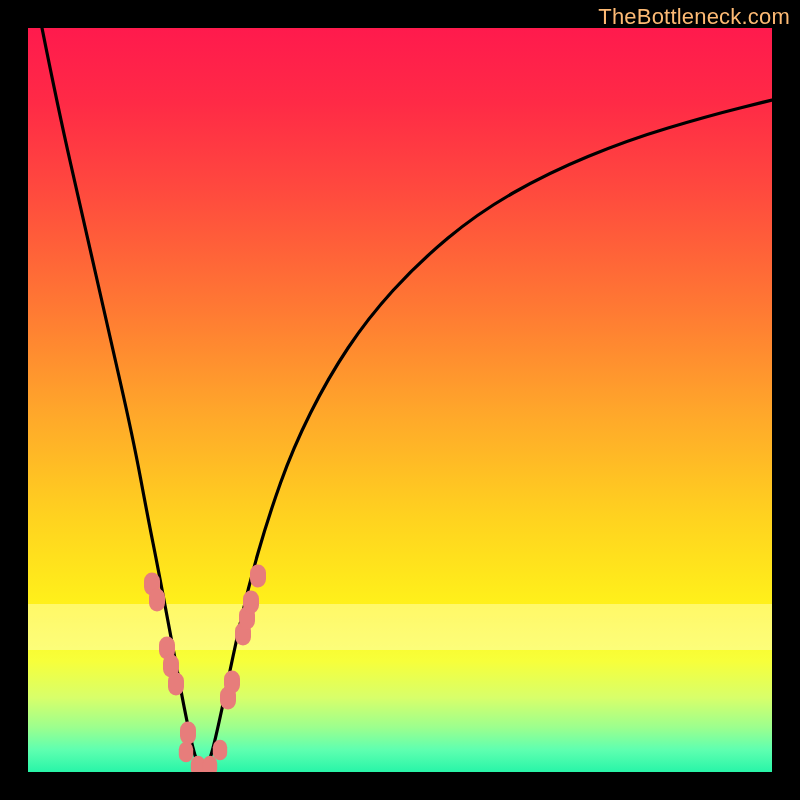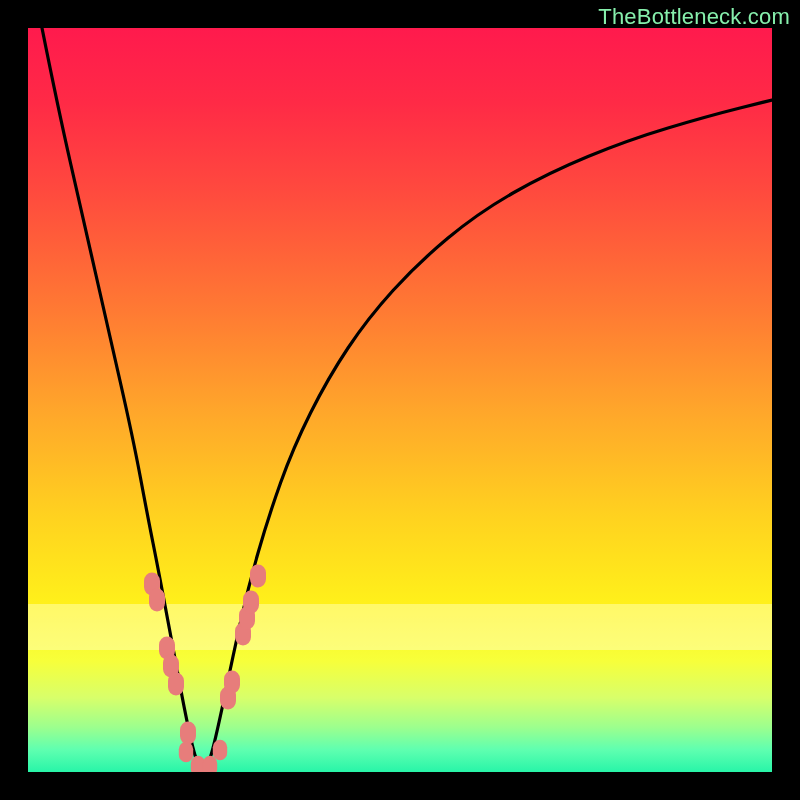--- a/index.html
+++ b/index.html
@@ -48,21 +48,21 @@
     left: 0; right: 0;
     top: 576px;
     height: 46px;
     background: rgba(255, 255, 160, 0.55);
     mix-blend-mode: screen;
   }
   .attrib {
     position: absolute;
     top: 4px;
     right: 10px;
-    color: #86efac;
+    color: #fdba74;
     font-size: 22px;
     font-weight: 500;
     letter-spacing: 0.2px;
   }
   svg.curve {
     position: absolute;
     inset: 0;
   }
   .bead {
     fill: #e77d7b;

